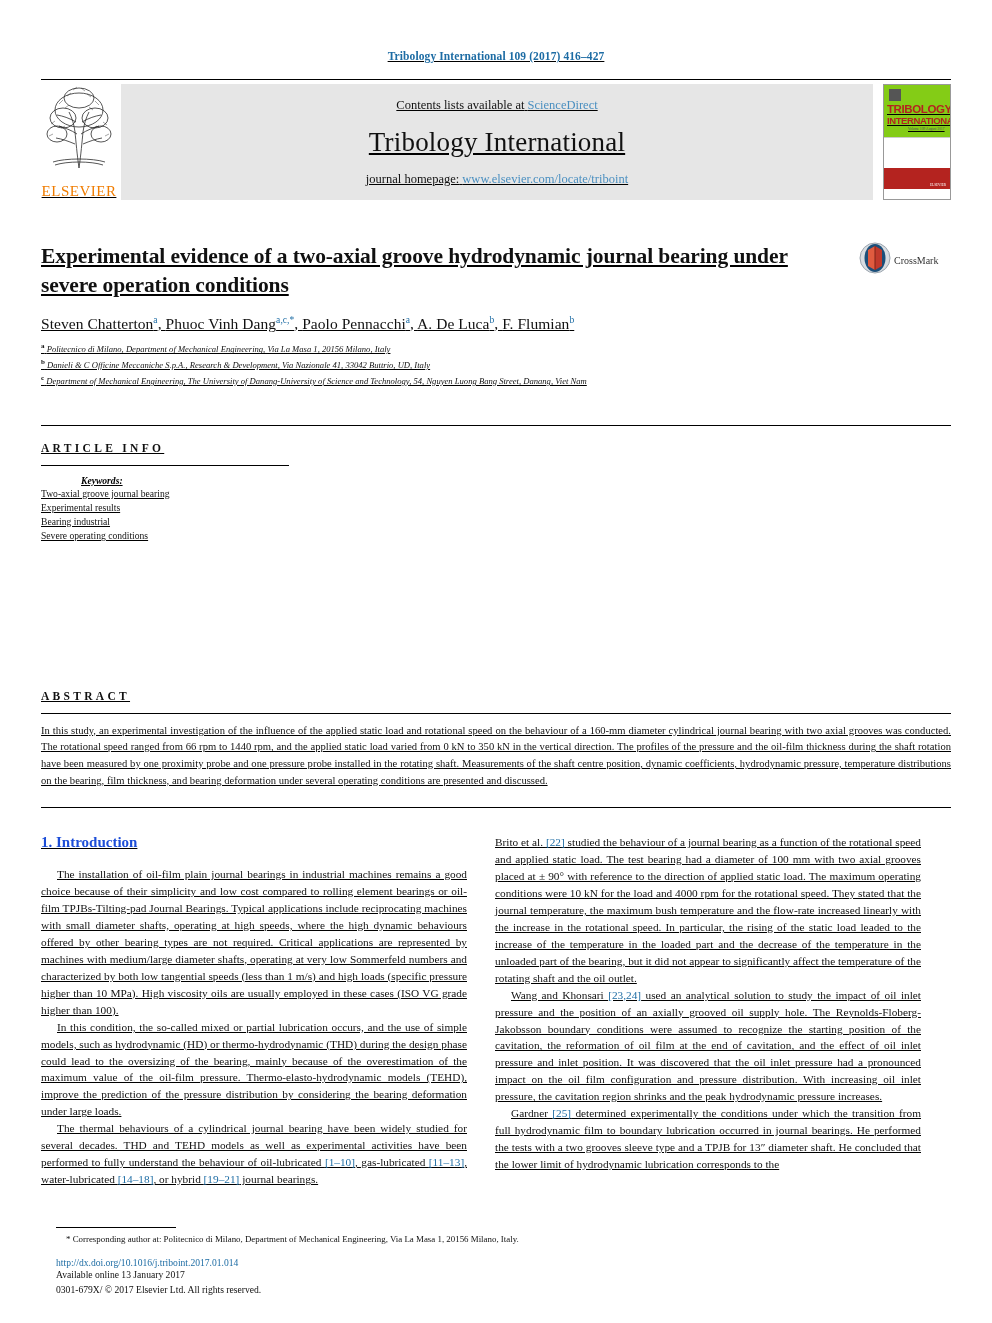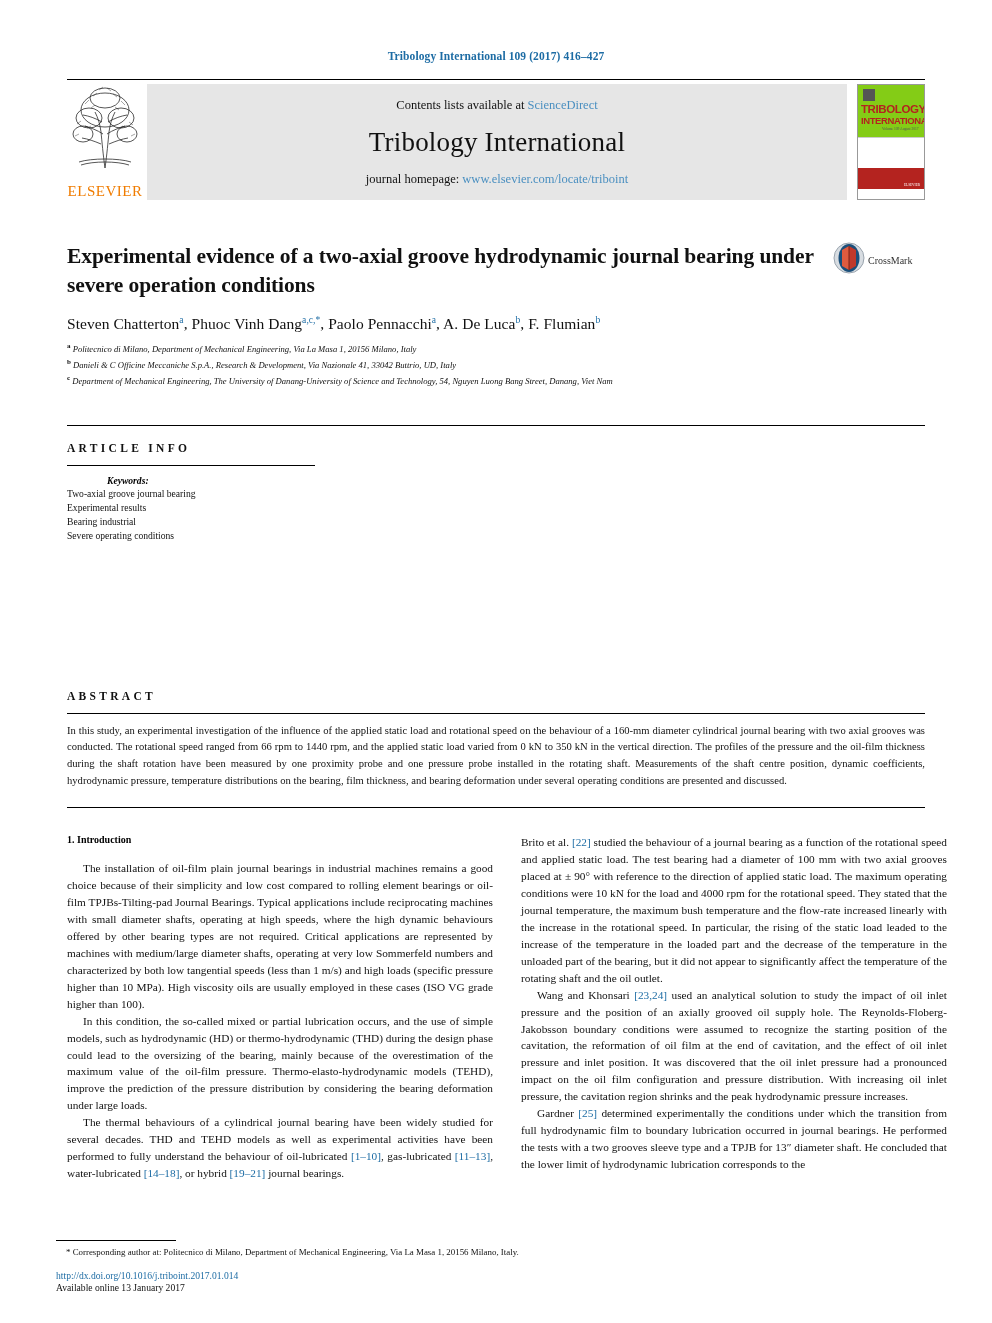--- a/index.html
+++ b/index.html
@@ -13,21 +13,22 @@
     font-family: "Liberation Serif", "DejaVu Serif", serif;
     color: #000000;
     position: relative;
     overflow: hidden;
   }
   .page {
     width: 992px;
     height: 1323px;
     position: relative;
     box-sizing: border-box;
-    padding: 0 67px;
+    padding: 0 41px;
+    text-decoration: underline;
   }
 
   
   .running-head {
     text-align: center;
     color: #1d6ca4;
     font-size: 11.5px;
     font-weight: bold;
     padding-top: 50px;
     letter-spacing: 0.1px;
@@ -250,24 +251,24 @@
   .body-cols {
     display: flex;
     margin-top: 26px;
     column-gap: 28px;
   }
   .bcol {
     width: 426px;
     flex: 0 0 426px;
   }
   .sec-num-head {
-    font-size: 10px;
+    font-size: 15px;
     font-weight: bold;
     margin-bottom: 15px;
-    color: #000000;
+    color: #1d4ed8;
   }
   .para {
     font-size: 11.3px;
     line-height: 1.50;
     text-align: justify;
     text-indent: 16px;
     color: #111;
     margin: 0;
   }
   .para.noindent { text-indent: 0; }
@@ -440,15 +441,16 @@
       <p class="para"><span>Gardner </span><span class="ref">[25]</span><span> determined experimentally the conditions under which the transition from full hydrodynamic film to boundary lubrication occurred in journal bearings. He performed the tests with a two grooves sleeve type and a TPJB for 13″ diameter shaft. He concluded that the lower limit of hydrodynamic lubrication corresponds to the</span></p>
     </div>
 
   </div>
 
   <div class="footer-area">
     <div class="foot-rule"></div>
     <div class="corr-note">* Corresponding author at: Politecnico di Milano, Department of Mechanical Engineering, Via La Masa 1, 20156 Milano, Italy.</div>
     <div class="doi-line">http://dx.doi.org/10.1016/j.triboint.2017.01.014</div>
     <div class="hist-line">Available online 13 January 2017</div>
+    <div class="copy-line">0301-679X/ © 2017 Elsevier Ltd. All rights reserved.</div>
   </div>
 
 </div>
 
 </body></html>

